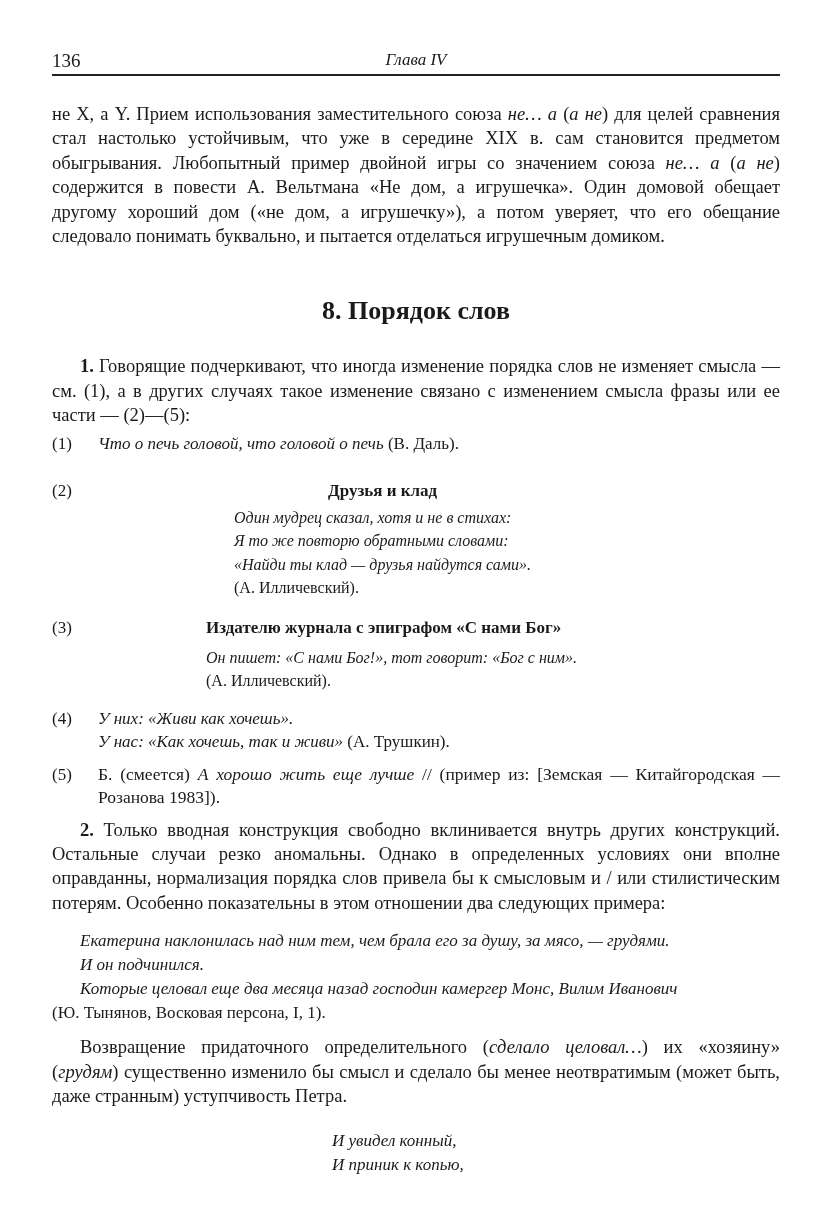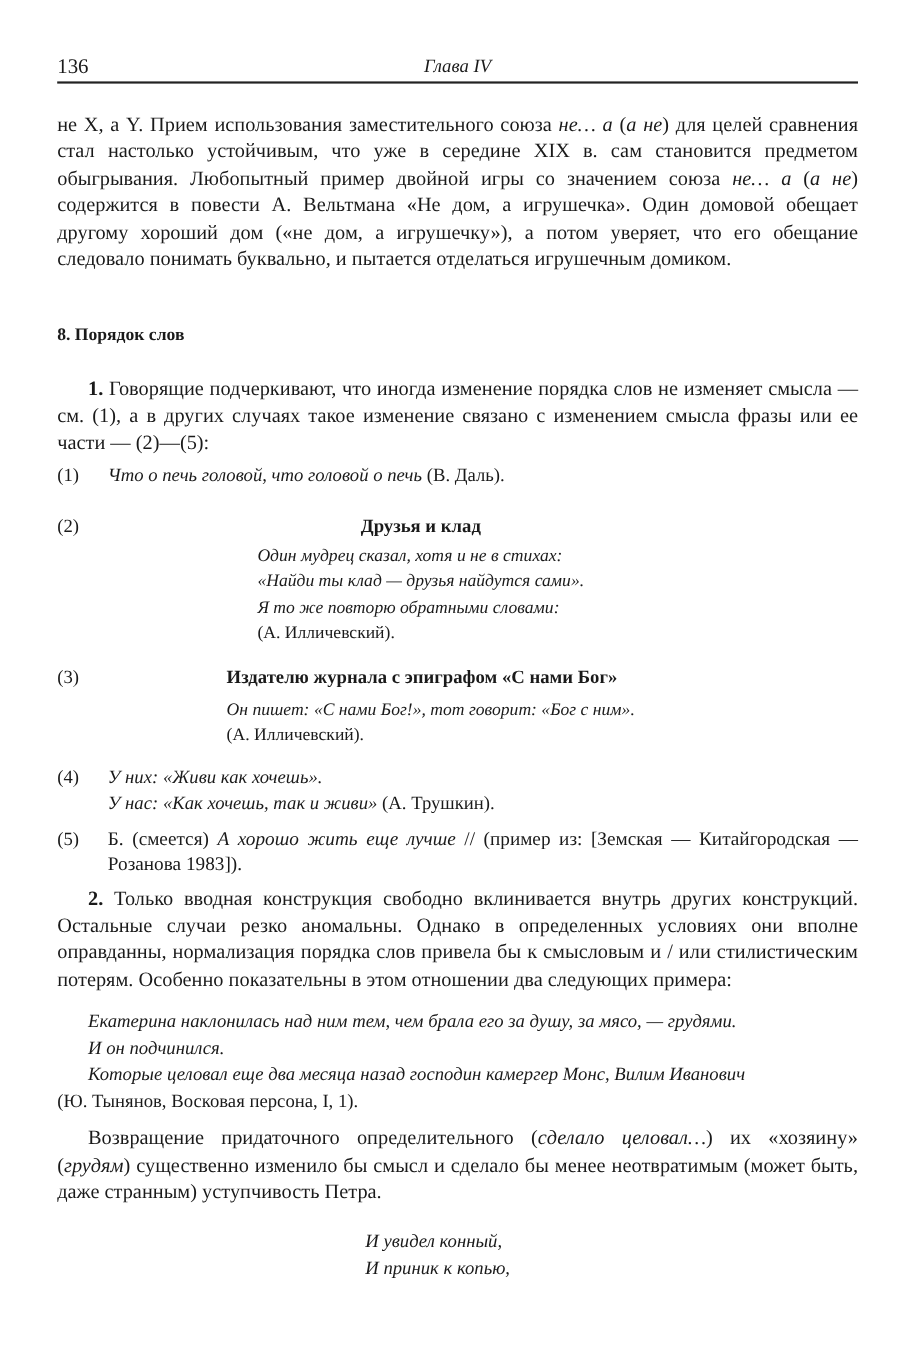--- a/index.html
+++ b/index.html
@@ -8,21 +8,21 @@
       font-family: "Liberation Serif", "DejaVu Serif", serif;
       color: #1a1a1a;
     }
     .page { position: absolute; left: 52px; top: 50px; width: 728px; }
     .header { position: relative; height: 22px; }
     .page-num { position: absolute; left: 0; top: 0; font-size: 19px; }
     .chapter { position: absolute; left: 0; right: 0; top: 0; text-align: center; font-style: italic; font-size: 17px; }
     .rule { border-top: 2px solid #222; margin-top: 2px; margin-left: 0; }
     p { margin: 0; font-size: 18.5px; line-height: 24.4px; text-align: justify; }
     .p1 { margin-top: 26px; }
-    .title { font-weight: bold; font-size: 16px; margin-top: 48px; }
+    .title { text-align: center; font-weight: bold; font-size: 26px; margin-top: 48px; }
     .indent { text-indent: 28px; }
     .sec1 { margin-top: 28px; }
     .num { font-weight: bold; }
     .ex { position: relative; padding-left: 46px; font-size: 17px; line-height: 23px; }
     .ex .lbl { position: absolute; left: 0; top: 0; font-style: normal; }
     .it { font-style: italic; }
     .ex1 { margin-top: 4px; }
     .poem-title { font-weight: bold; font-size: 17px; text-align: left; }
     .ex2 { margin-top: 24px; }
     .ex2 .poem-title { margin-left: 230px; }
@@ -58,22 +58,22 @@
   <div class="ex ex1">
     <span class="lbl">(1)</span>
     <span class="it">Что о печь головой, что головой о печь</span><span> (В. Даль).</span>
   </div>
 
   <div class="ex ex2">
     <span class="lbl">(2)</span>
     <div class="poem-title">Друзья и клад</div>
     <div class="poem">
       <div class="it">Один мудрец сказал, хотя и не в стихах:</div>
+      <div class="it">Я то же повторю обратными словами:</div>
       <div class="it">«Найди ты клад — друзья найдутся сами».</div>
-      <div class="it">Я то же повторю обратными словами:</div>
       <div>(А. Илличевский).</div>
     </div>
   </div>
 
   <div class="ex ex3">
     <span class="lbl">(3)</span>
     <div class="poem-title">Издателю журнала с эпиграфом «С нами Бог»</div>
     <div class="poem">
       <div class="it">Он пишет: «С нами Бог!», тот говорит: «Бог с ним».</div>
       <div>(А. Илличевский).</div>

